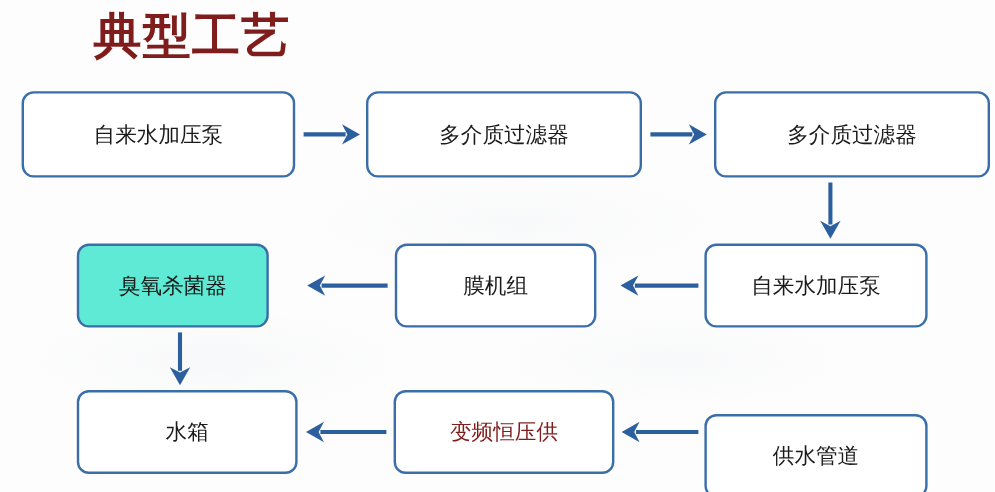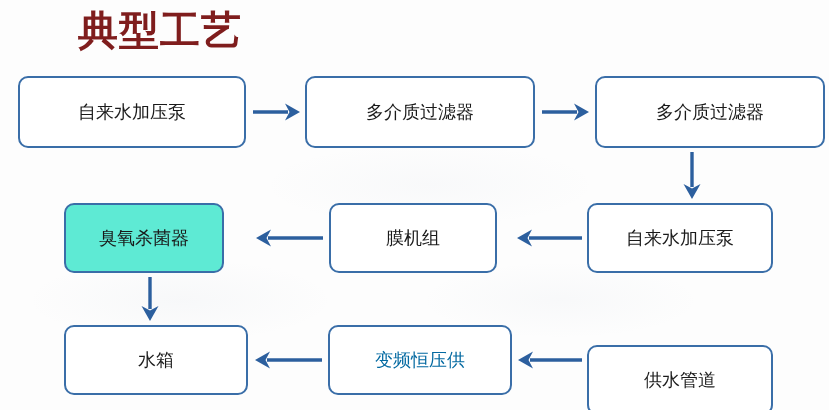--- a/index.html
+++ b/index.html
@@ -129,20 +129,20 @@
       <div class="node" style="left: 329px; top: 203px; width: 168px; height: 70px; border-color: rgb(58, 110, 168); background: rgb(255, 255, 255);">
         <span style="color: rgb(26, 26, 26);">膜机组</span>
       </div>
       <div class="node" style="left: 64px; top: 203px; width: 160px; height: 70px; border-color: rgb(58, 110, 168); background: #5eead4;">
         <span style="color: rgb(26, 26, 26);">臭氧杀菌器</span>
       </div>
       <div class="node" style="left: 64px; top: 325px; width: 184px; height: 70px; border-color: rgb(58, 110, 168); background: rgb(255, 255, 255);">
         <span style="color: rgb(26, 26, 26);">水箱</span>
       </div>
       <div class="node" style="left: 328px; top: 325px; width: 184px; height: 70px; border-color: rgb(58, 110, 168); background: rgb(255, 255, 255);">
-        <span style="color: #0369a1;">变频恒压供</span>
+        <span style="color: #7f1d1d;">变频恒压供</span>
       </div>
       <div class="node" style="left: 587px; top: 325px; width: 186px; height: 70px; border-color: rgb(58, 110, 168); background: rgb(255, 255, 255); margin-top: 20px;">
         <span style="color: rgb(26, 26, 26);">供水管道</span>
       </div>
     </div>
 
 </div>
 
 </body></html>

